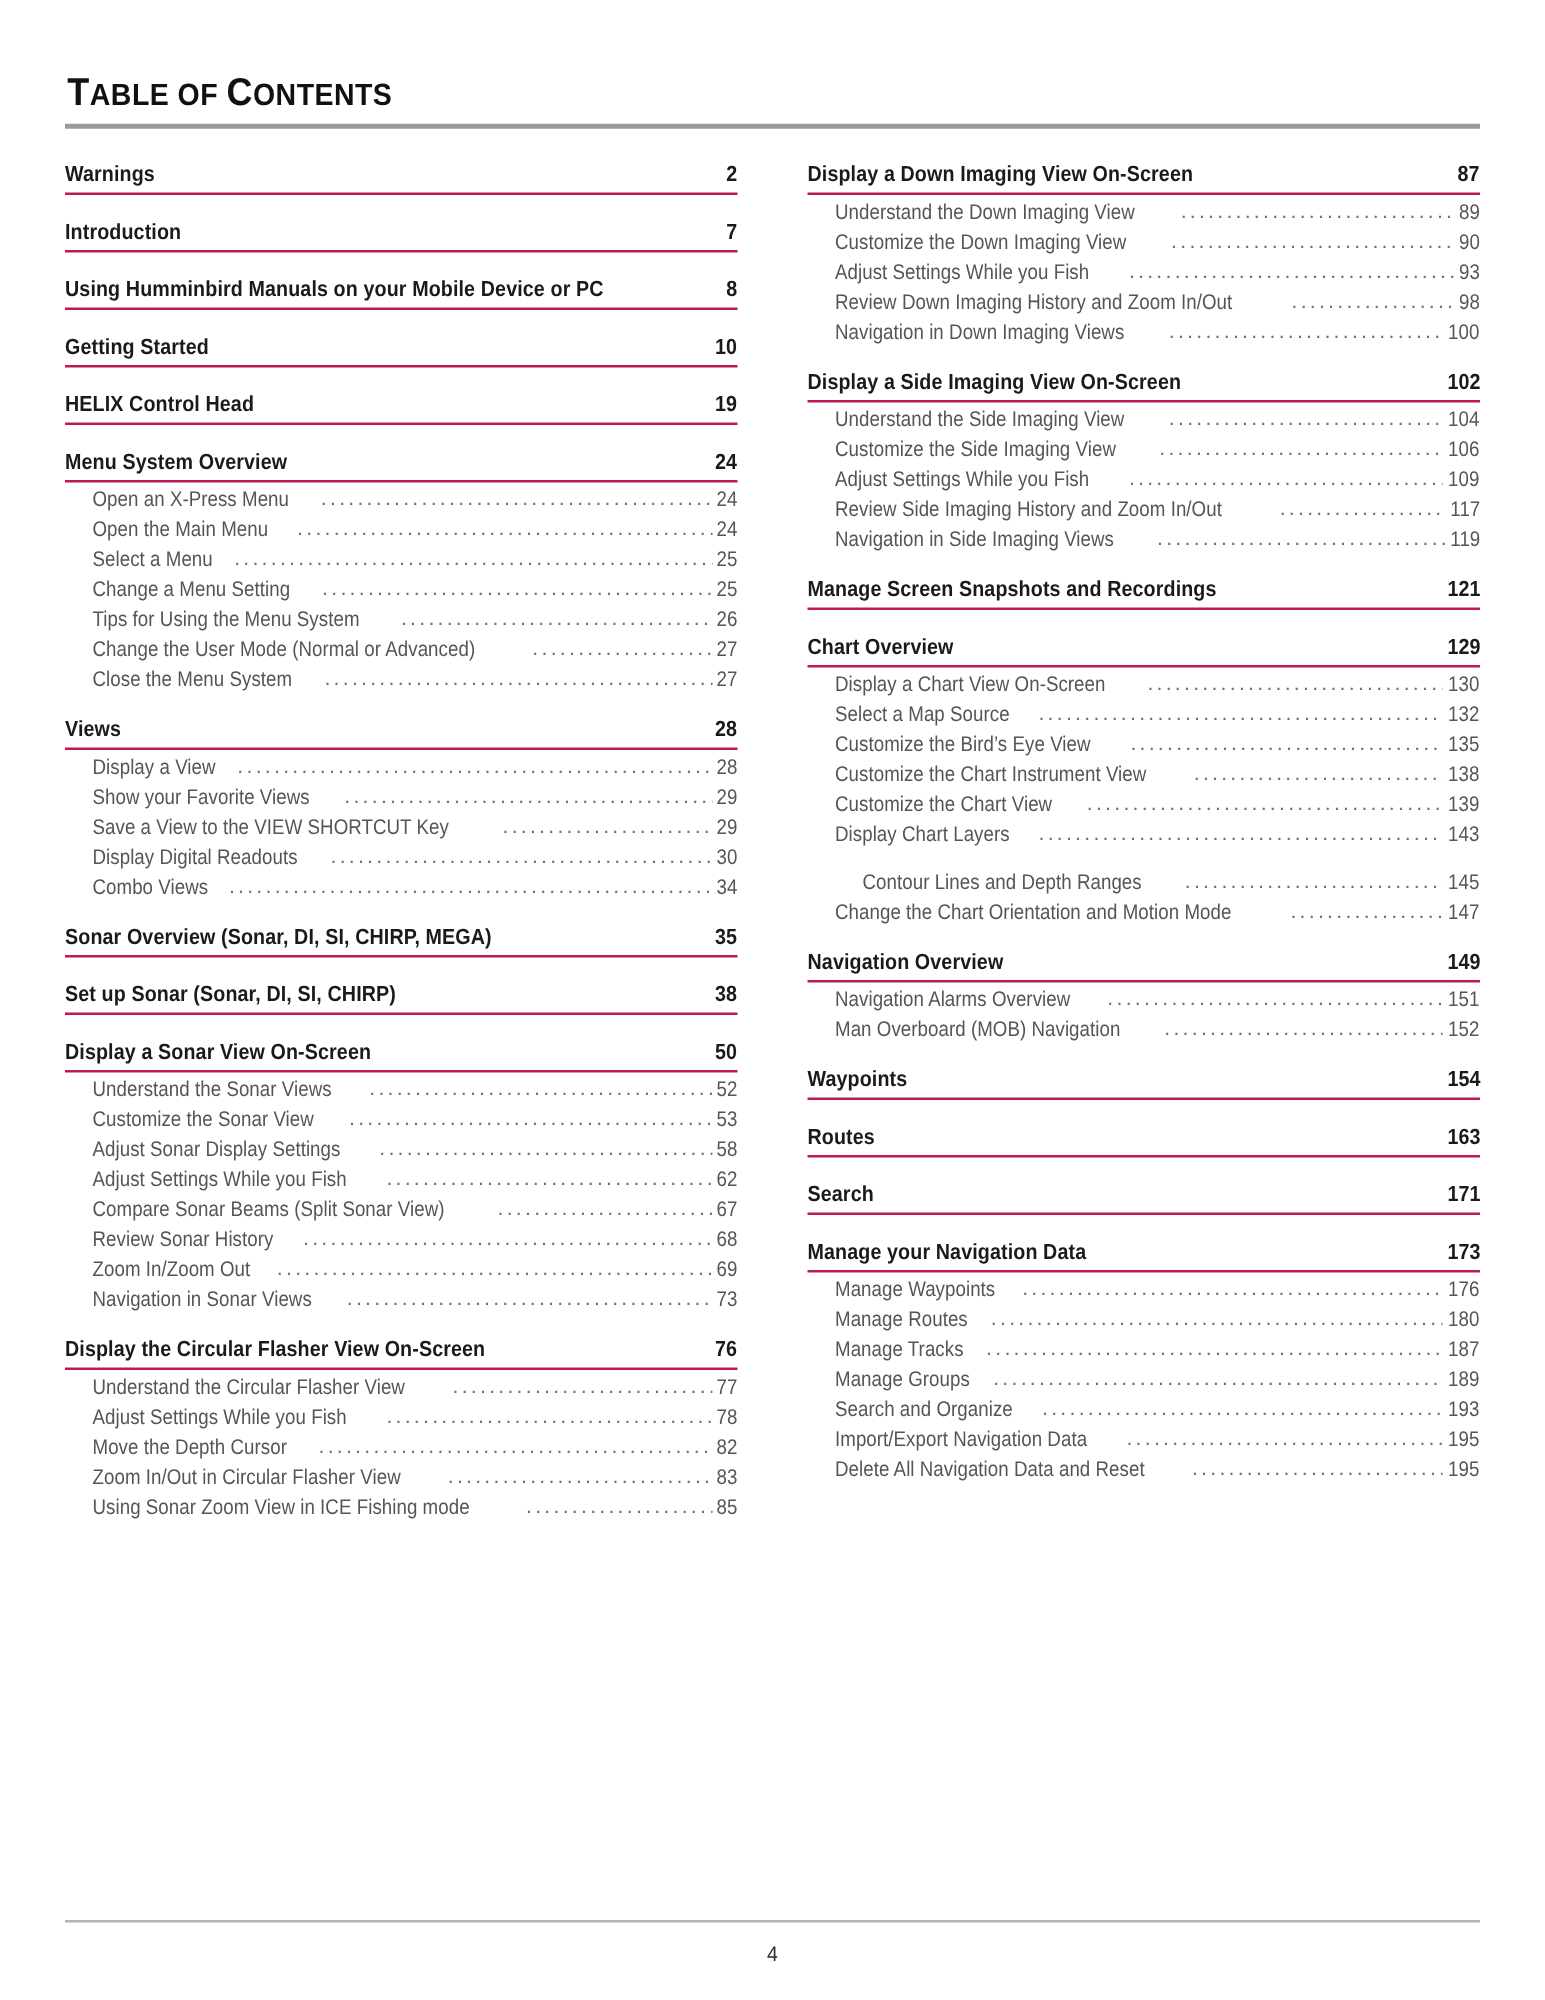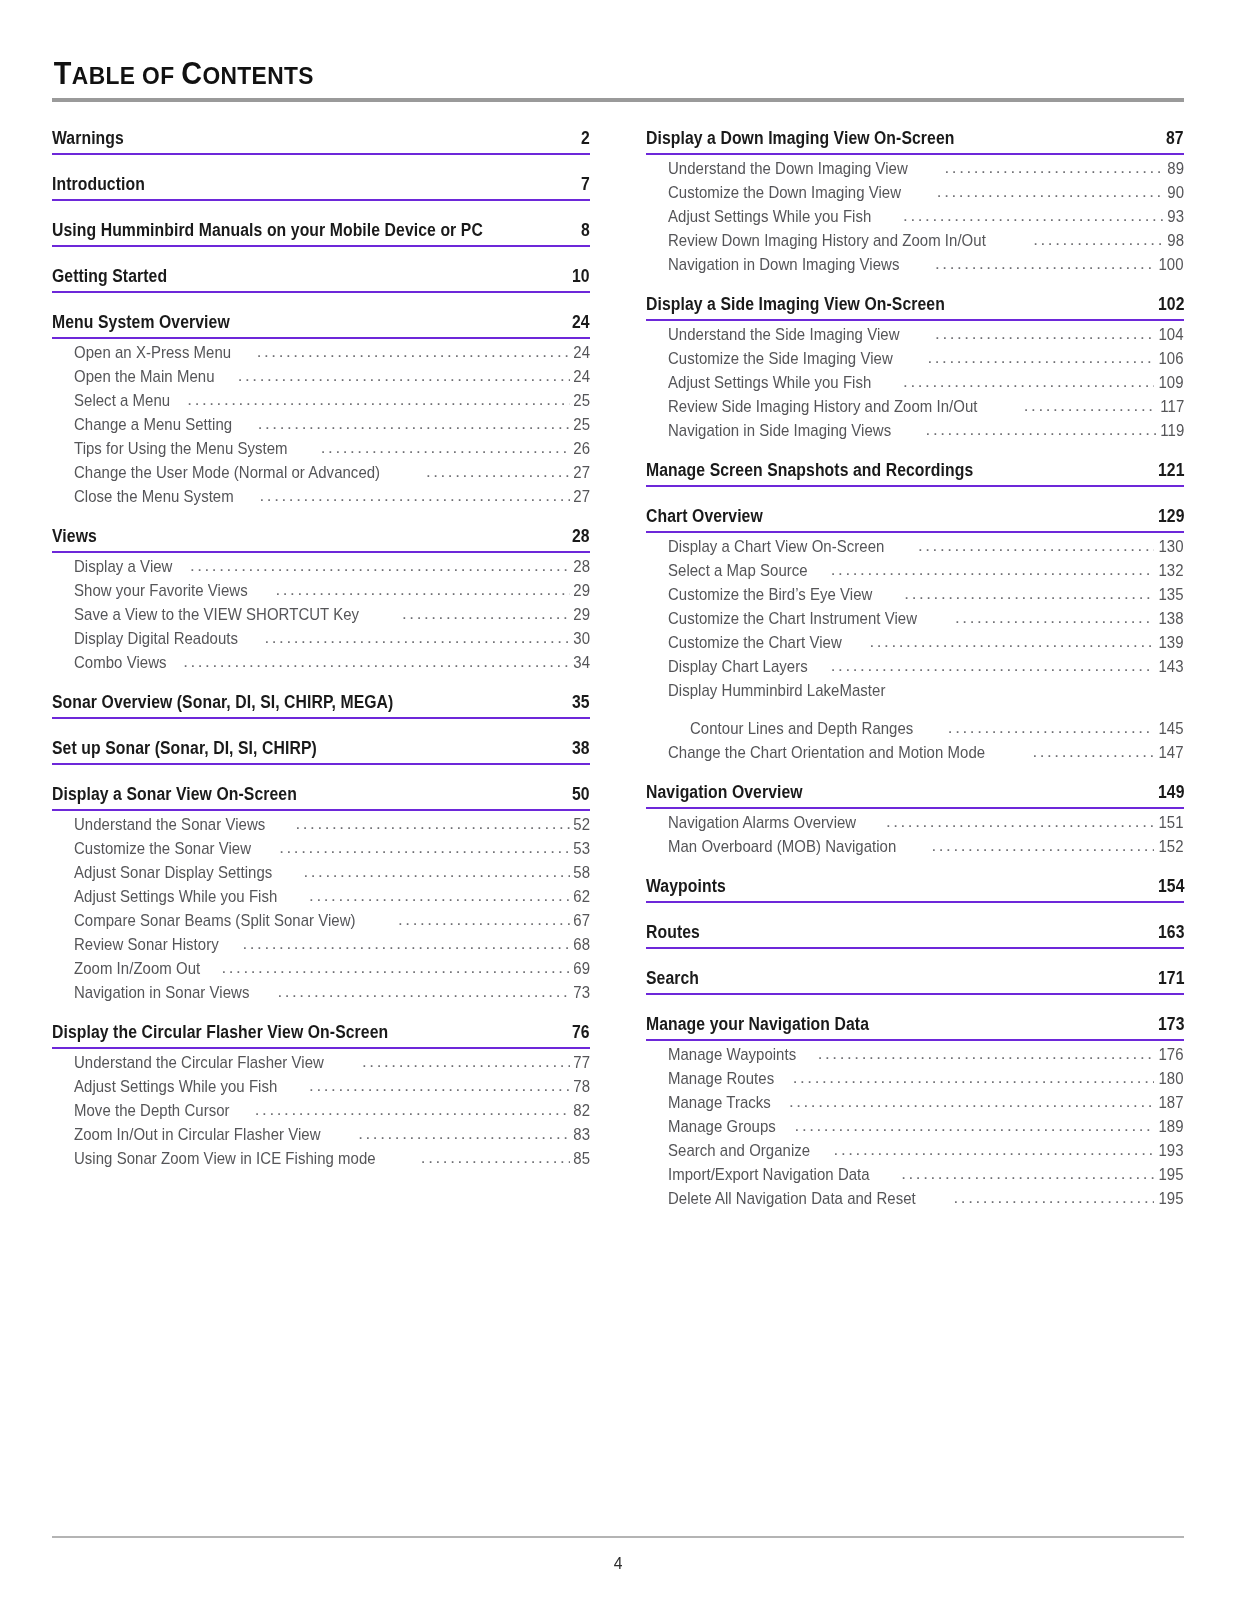--- a/index.html
+++ b/index.html
@@ -60,21 +60,21 @@
   .entry {
     display: flex;
     align-items: baseline;
     white-space: nowrap;
   }
 
   
   .lvl1 {
     margin-top: 19px;
     padding-bottom: 4px;
-    border-bottom: 2px solid #6d28d9;
+    border-bottom: 2px solid #be185d;
   }
   .lvl1 .e-text,
   .lvl1 .e-page {
     font-weight: bold;
     font-size: 17.5px;
     color: #1a1a1a;
     transform: scaleX(0.90);
     transform-origin: left center;
     letter-spacing: 0.1px;
   }
@@ -170,20 +170,25 @@
           <span class="e-text">Using Humminbird Manuals on your Mobile Device or PC</span>
           <span class="e-fill"></span>
           <span class="e-page">8</span>
         </div>
         <div class="entry lvl1">
           <span class="e-text">Getting Started</span>
           <span class="e-fill"></span>
           <span class="e-page">10</span>
         </div>
         <div class="entry lvl1">
+          <span class="e-text">HELIX Control Head</span>
+          <span class="e-fill"></span>
+          <span class="e-page">19</span>
+        </div>
+        <div class="entry lvl1">
           <span class="e-text">Menu System Overview</span>
           <span class="e-fill"></span>
           <span class="e-page">24</span>
         </div>
         <div class="entry lvl2">
           <span class="e-text">Open an X-Press Menu</span>
           <span class="e-fill">...........................................................................</span>
           <span class="e-page">24</span>
         </div>
         <div class="entry lvl2">
@@ -427,25 +432,20 @@
         <div class="entry lvl2">
           <span class="e-text">Customize the Chart View</span>
           <span class="e-fill">...........................................................................</span>
           <span class="e-page">139</span>
         </div>
         <div class="entry lvl2">
           <span class="e-text">Display Chart Layers</span>
           <span class="e-fill">...........................................................................</span>
           <span class="e-page">143</span>
         </div>
-        <div class="entry lvl2 noleader">
-          <span class="e-text">Display Humminbird LakeMaster</span>
-          <span class="e-fill"></span>
-          <span class="e-page"></span>
-        </div>
         <div class="entry lvl3">
           <span class="e-text">Contour Lines and Depth Ranges</span>
           <span class="e-fill">...........................................................................</span>
           <span class="e-page">145</span>
         </div>
         <div class="entry lvl2">
           <span class="e-text">Change the Chart Orientation and Motion Mode</span>
           <span class="e-fill">...........................................................................</span>
           <span class="e-page">147</span>
         </div>

